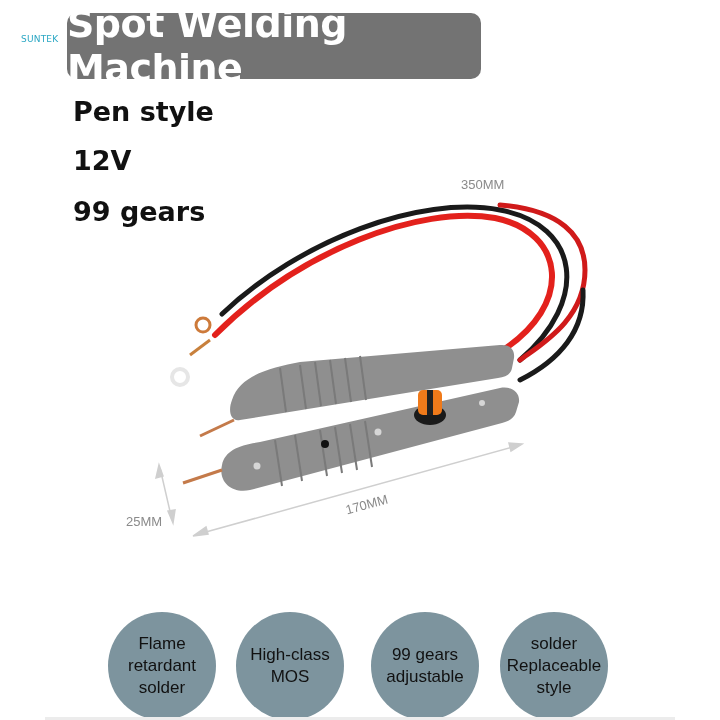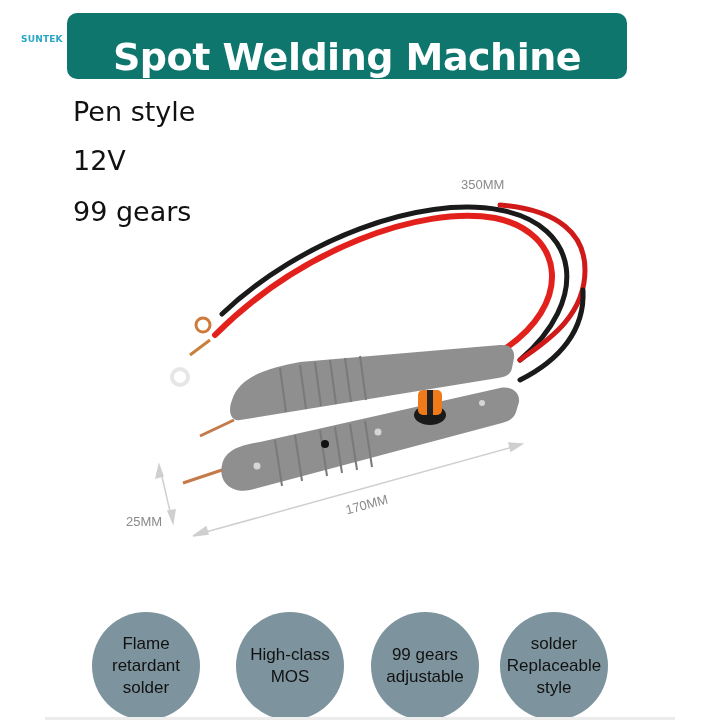--- a/index.html
+++ b/index.html
@@ -3,35 +3,35 @@
   <meta charset="utf-8">
   <style>
     html, body { margin: 0; padding: 0; }
     body {
       width: 720px; height: 720px; position: relative; overflow: hidden;
       background: #ffffff;
       font-family: "DejaVu Sans", sans-serif;
     }
     .brand {
       position: absolute; left: 21px; top: 34px;
-      font-size: 9px; font-weight: bold; color: #2aa7c4;
+      font-size: 9px; font-weight: normal; color: #2aa7c4;
       letter-spacing: 0.2px;
     }
     .title-banner {
       position: absolute; left: 67px; top: 13px;
-      width: 560px; height: 66px;
-      background: #0f766e; border-radius: 10px;
-      display: flex; align-items: flex-end; justify-content: center;
+      width: 414px; height: 66px;
+      background: #737373; border-radius: 10px;
+      display: flex; align-items: center; justify-content: center;
     }
     .title-banner span {
       color: #ffffff; font-size: 38px; font-weight: bold; letter-spacing: -0.5px;
     }
     .spec {
       position: absolute; left: 73px;
-      font-size: 27px; font-weight: normal; color: #111;
+      font-size: 27px; font-weight: bold; color: #111;
     }
     .dim {
       position: absolute; font-family: "Liberation Sans", sans-serif;
       font-size: 13px; color: #8a8a8a;
     }
     .product { position: absolute; left: 0; top: 0; width: 720px; height: 600px; }
     .circle {
       position: absolute; width: 108px; height: 108px; border-radius: 50%;
       background: #7d949e;
       display: flex; align-items: center; justify-content: center; text-align: center;
@@ -114,21 +114,21 @@
       <rect x="418" y="390" width="24" height="25" rx="5" fill="#f07a1a"></rect>
       <rect x="427" y="390" width="6" height="25" fill="#222"></rect>
     </g>
   </g>
 </svg>
 
 <div class="dim" style="left:461px; top:177px;text-align:right;">350MM</div>
 <div class="dim" style="left:345px; top:497px; transform: rotate(-15deg);">170MM</div>
 <div class="dim" style="left:126px; top:514px;">25MM</div>
 
-<div class="circle" style="left:92px; top:612px;justify-content:center;">
+<div class="circle" style="left:108px; top:612px;justify-content:center;">
   <div>
     <span>Flame</span>
     <span>retardant</span>
     <span>solder</span>
   </div>
 </div>
 <div class="circle" style="left:236px; top:612px;">
   <div>
     <span>High-class</span>
     <span>MOS</span>

